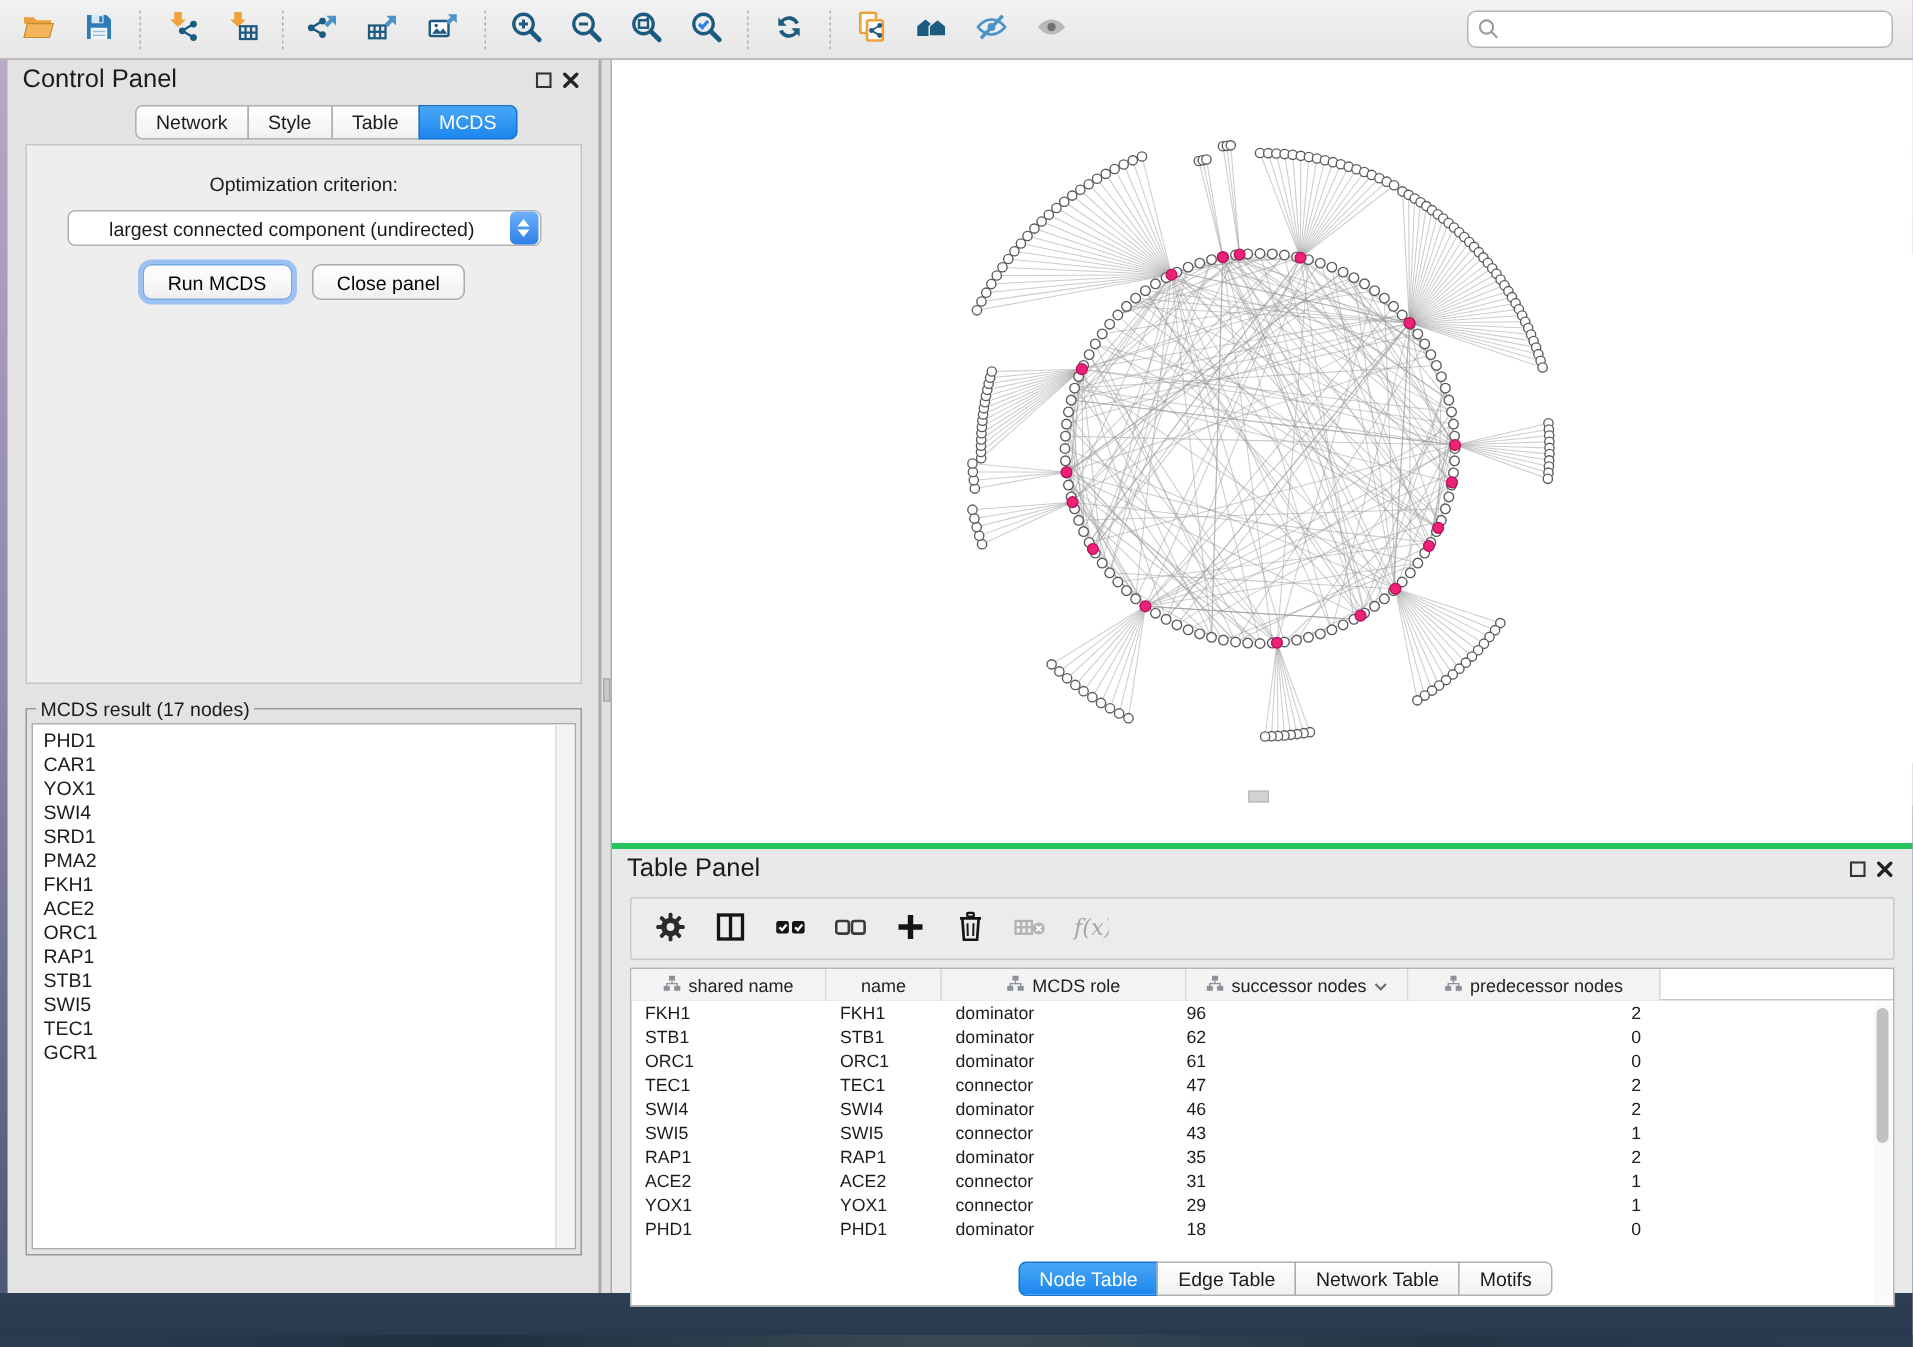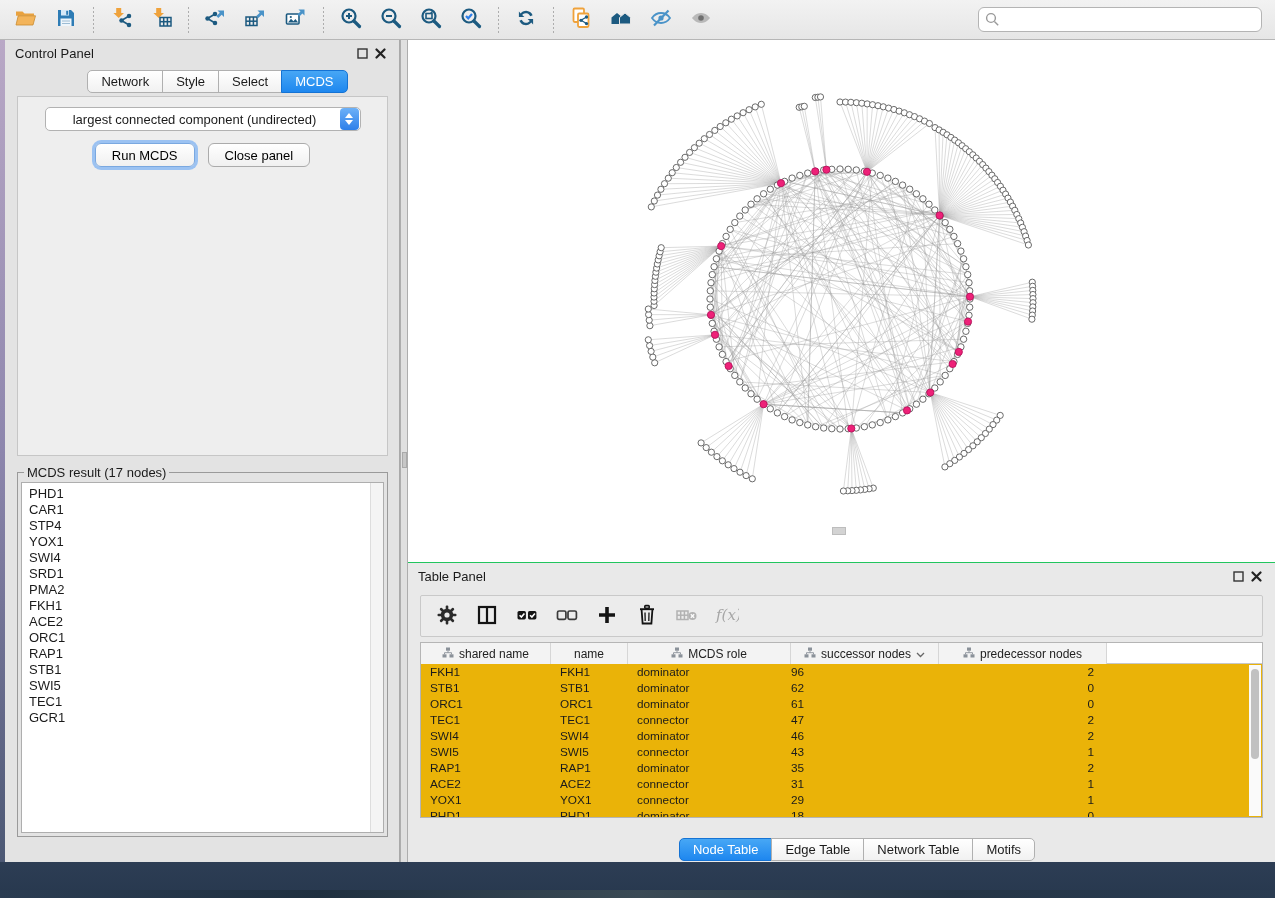--- a/index.html
+++ b/index.html
@@ -24,21 +24,21 @@
 
   
   #left-edge { left:0; top:40px; width:5px; height:822px;
     background:linear-gradient(180deg,#b9a8c6,#8d86ad 50%,#4c5874); }
   #desktop-strip { left:0; top:890px; width:1275px; height:8px;
     background:linear-gradient(90deg,#2b3d52,#1f3040 25%,#3a4a55 50%,#243546 75%,#2b3d52); }
 
   
   #control-panel { left:5px; top:40px; width:395px; height:822px; background:#e3e3e3;
     border-right:1px solid #a9a9a9; }
-  .panel-header { height:26px; display:flex; align-items:center; padding:0 10px; font-size:13px; }
+  .panel-header { height:26px; display:flex; align-items:center; padding:0 10px; font-size:17px; }
   .panel-header .sp { flex:1; }
   .hdr-ic { width:18px; height:18px; display:flex; align-items:center; justify-content:center; border:none; background:transparent; }
   #cp-tabs { display:flex; justify-content:center; margin-top:4px; }
   .seg { display:inline-flex;margin-left:31px; }
   .seg button { height:23px; padding:0 13px; font-size:13px; background:linear-gradient(#ffffff,#f1f1f1);
     border:1px solid #b0b0b0; margin-left:-1px; color:#1b1b1b; }
   .seg button:first-child { border-radius:5px 0 0 5px; margin-left:0; }
   .seg button:last-child { border-radius:0 5px 5px 0; }
   .seg button.active { background:linear-gradient(#47a7f5,#1e87ef); border-color:#1573d4; color:#fff; }
   #cp-box { position:absolute; left:12px; top:56px; width:371px; height:360px;
@@ -77,26 +77,26 @@
   .tl { width:12px; height:12px; border-radius:50%; margin-right:8px; }
   .tl.red { background:#fc5b57; border:1px solid #dd3f38; }
   .tl.yellow { background:#fdbe41; border:1px solid #de9b27; }
   .tl.green { background:#35c84a; border:1px solid #24a336; }
   #net-title { position:absolute; left:0; right:0; text-align:center; font-size:13px; pointer-events:none; }
   #net-canvas { position:relative; width:867px; height:497px; background:#fff; }
   #net-canvas svg { display:block; }
   #net-split-handle { position:absolute; left:424px; bottom:2px; width:14px; height:8px; background:#d3d3d3; border:1px solid #bdbdbd; }
 
   
-  #table-panel { left:408px; top:562px; width:867px; height:300px; background:#e9e9e9; border-top:1px solid #22c55e; }
+  #table-panel { left:408px; top:562px; width:867px; height:300px; background:#e9e9e9; border-top:4px solid #22c55e; }
   #tp-toolbar { position:absolute; left:12px; top:32px; width:843px; height:42px; background:#ececec;
     border:1px solid #c9c9c9; border-radius:2px; display:flex; align-items:center; padding-left:8px; gap:4px; }
   .tp-btn { width:36px; height:32px; display:flex; align-items:center; justify-content:center; background:transparent; border:none; }
   .tp-btn.disabled { opacity:.85; }
-  #node-table { position:absolute; left:12px; top:79px; width:843px; height:176px; background:#eab308;
+  #node-table { position:absolute; left:12px; top:79px; width:843px; height:226px; background:#ffffff;
     border:1px solid #b5b5b5; overflow:hidden; }
   #nt-header { display:flex; height:21px; border-bottom:1px solid #c7c7c7; background:#fff; }
   .th { height:21px; background:#f3f3f3; border-right:1px solid #d6d6d6; display:flex;
     align-items:center; justify-content:center; gap:5px; font-size:12px; color:#222; }
   .tr { display:flex; height:16px; }
   .td { font-size:11.8px; line-height:16px; white-space:nowrap; overflow:hidden; }
   .td.l { padding-left:9px; text-align:left; }
   .td.r1 { padding-right:18px; text-align:left; }
   .td.r2 { padding-right:13px; text-align:right; }
   #nt-scroll { position:absolute; right:1px; top:22px; width:12px; bottom:1px; background:#fafafa; }
@@ -283,44 +283,44 @@
       <button class="hdr-ic">
         <svg width="11" height="11" viewBox="0 0 11 11">
             <path d="M1.5 1.5l8 8M9.5 1.5l-8 8" stroke="#222" stroke-width="2.2" stroke-linecap="round"></path>
           </svg>
       </button>
     </div>
     <div id="cp-tabs">
         <span class="seg">
           <button>Network</button>
           <button>Style</button>
-          <button>Select</button>
+          <button>Table</button>
           <button class="active">MCDS</button>
         </span>
       </div>
     <div id="cp-box">
+      <div id="opt-label">Optimization criterion:</div>
       <div id="criterion">
         <span class="val">largest connected component (undirected)</span>
         <span class="step">
             <span class="tri-up"></span>
             <span class="tri-dn"></span>
           </span>
       </div>
       <div id="cp-buttons">
         <button class="push-btn focus-ring">Run MCDS</button>
         <button class="push-btn">Close panel</button>
       </div>
     </div>
     <fieldset id="mcds-fieldset">
       <legend>MCDS result (17 nodes)</legend>
       <div id="mcds-list">
         <ul>
             <li>PHD1</li>
             <li>CAR1</li>
-            <li>STP4</li>
             <li>YOX1</li>
             <li>SWI4</li>
             <li>SRD1</li>
             <li>PMA2</li>
             <li>FKH1</li>
             <li>ACE2</li>
             <li>ORC1</li>
             <li>RAP1</li>
             <li>STB1</li>
             <li>SWI5</li>

